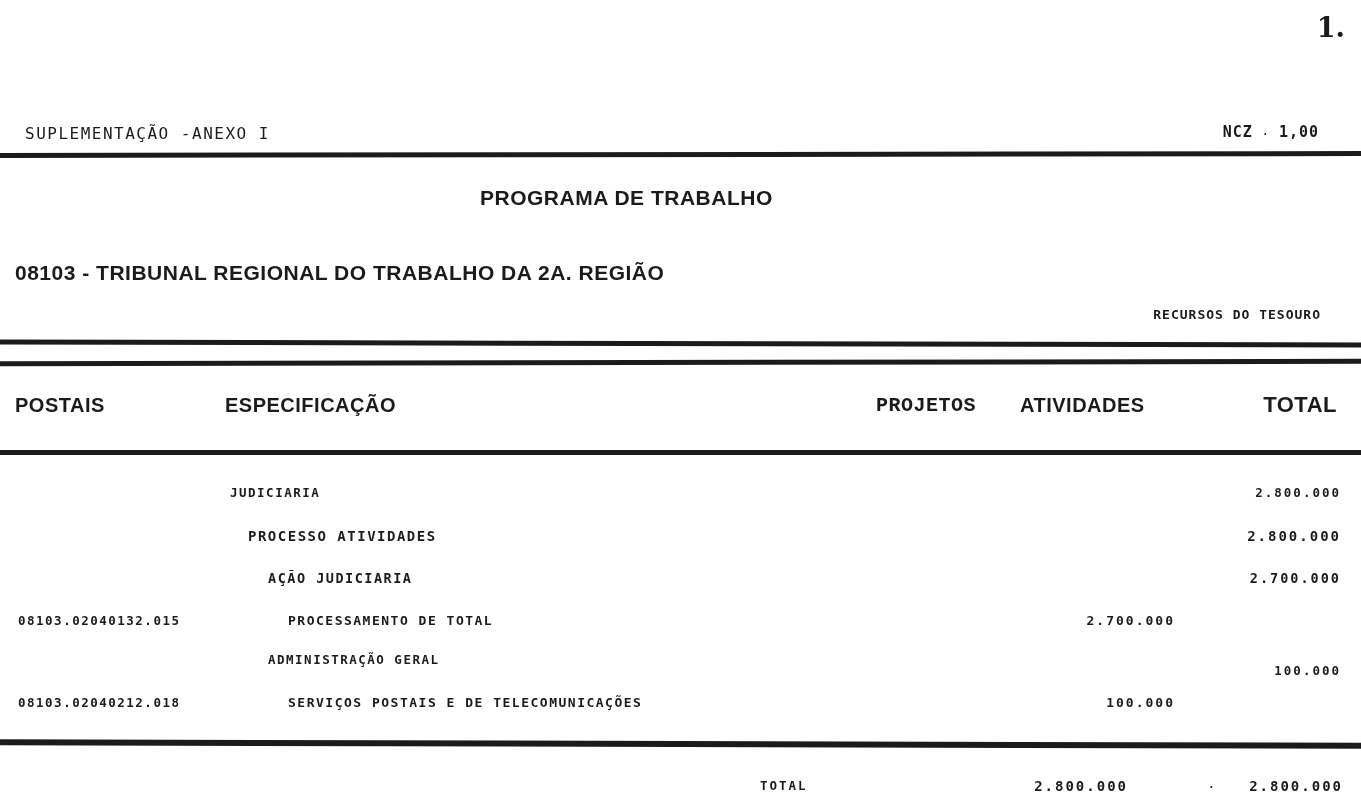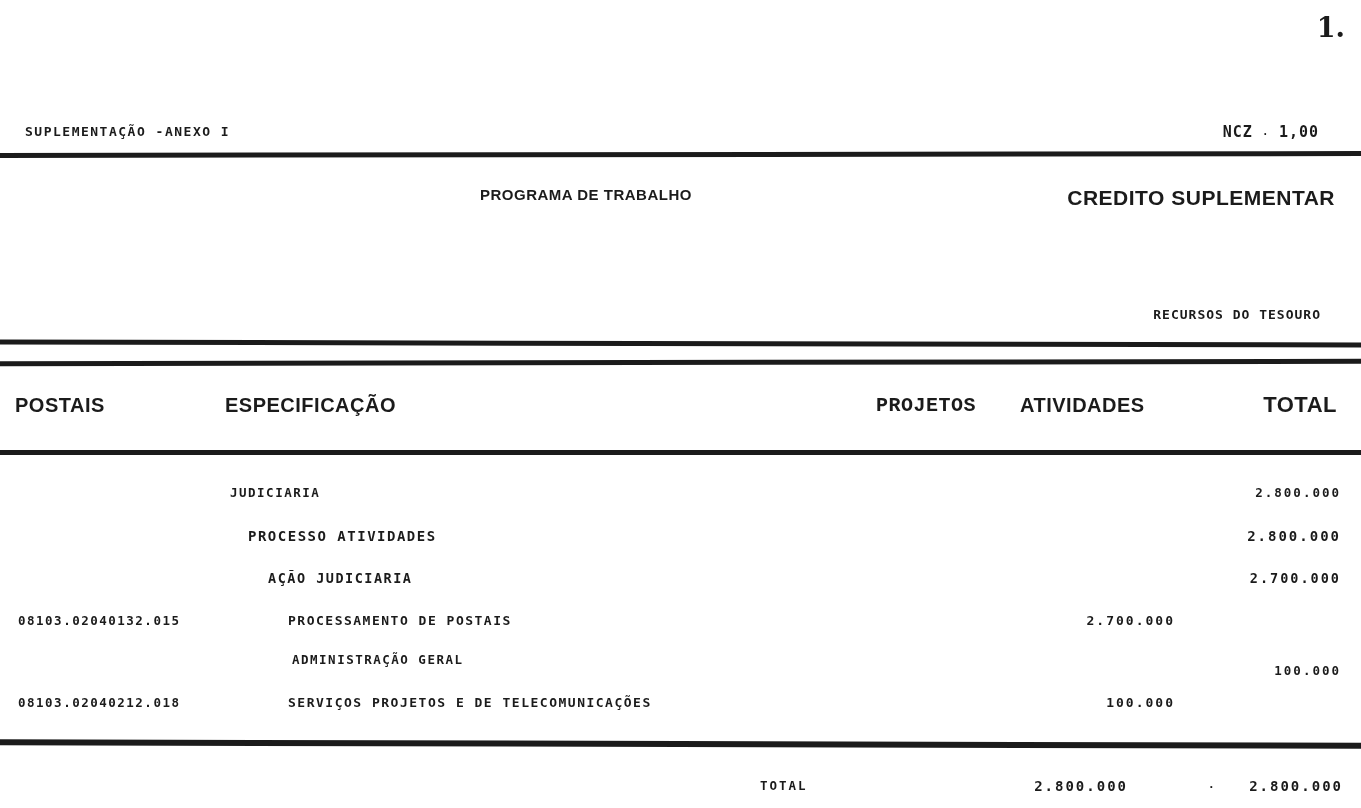--- a/index.html
+++ b/index.html
@@ -9,52 +9,52 @@
     background:#ffffff;
     color:#1b1b1b;
     font-family:"DejaVu Sans Mono", monospace;
     overflow:hidden;
   }
   .abs{position:absolute;white-space:nowrap;}
 
   .page-number{top:12px;right:16px;font-family:"DejaVu Serif", serif;font-size:27px;font-weight:bold;}
   .doc-title{top:62px;left:0;right:0;text-align:center;padding-left:55px;
              font-size:33px;font-weight:bold;letter-spacing:2px;}
-  .annex{top:124px;left:25px;font-size:13px;font-weight:bold;letter-spacing:1.5px;}
+  .annex{top:124px;left:25px;font-size:16px;font-weight:normal;letter-spacing:1.5px;}
   .currency{top:123px;right:42px;font-size:15px;font-weight:bold;letter-spacing:1px;margin-left:16px;}
   .currency .gap{display:inline-block;width:26px;text-align:center;font-size:10px;vertical-align:2px;}
 
   .rule{position:absolute;left:0;right:0;background:#1b1b1b;}
   .rule-top{top:152px;height:5px;transform:rotate(-0.08deg);}
   .rule-d1{top:341px;height:5px;transform:rotate(0.12deg);}
   .rule-d2{top:360px;height:5px;transform:rotate(-0.10deg);}
   .rule-h{top:450px;height:5px;}
   .rule-b{top:741px;height:6px;transform:rotate(0.15deg);}
 
   .sans{font-family:"Liberation Sans", sans-serif;}
-  .programa-header{top:186px;left:480px;font-size:15px;font-weight:bold;letter-spacing:0.5px;}
+  .programa-header{top:186px;left:480px;font-size:21px;font-weight:bold;letter-spacing:0.5px;}
   .credito-header{top:186px;right:26px;font-size:21px;font-weight:bold;letter-spacing:0.5px;}
   .org-line-1{top:229px;left:15px;font-size:21px;font-weight:bold;letter-spacing:0.5px;}
   .org-line-2{top:261px;left:15px;font-size:21px;font-weight:bold;letter-spacing:0.5px;}
   .resources{top:307px;right:40px;font-size:13px;font-weight:bold;letter-spacing:1px;}
 
   .col-head{top:394px;font-size:20px;font-weight:bold;letter-spacing:0.5px;}
   .h-codigo{left:15px;}
   .h-espec{left:225px;}
   .h-projetos{left:876px;font-family:Liberation Mono, monospace;}
   .h-atividades{left:1020px;}
   .h-total{right:24px;top:392px;font-size:22px;}
 
   .trow{position:absolute;left:0;right:0;height:22px;font-size:13px;font-weight:bold;}
   .trow span{position:absolute;white-space:nowrap;}
   .r0{top:485px;font-size:12.5px;}
   .r1{top:528px;font-size:14px;}
   .r2{top:570px;font-size:13.5px;}
   .r3{top:613px;}
-  .r4{top:652px;font-size:12.5px;margin-left:24px;}
+  .r4{top:652px;font-size:12.5px;}
   .r5{top:695px;}
   .code{left:18px;font-size:12.5px;letter-spacing:1.5px;}
   .espec{letter-spacing:1.5px;}
   .ind1{left:230px;}
   .ind2{left:248px;}
   .ind3{left:268px;}
   .ind4{left:288px;}
   .num{letter-spacing:2px;}
   .ativ{right:186px;}
   .total{right:20px;}
@@ -77,22 +77,22 @@
 
   <div class="abs annex">SUPLEMENTAÇÃO -ANEXO I</div>
 
   <div class="abs currency">
     <span>NCZ</span><span class="gap">.</span><span>1,00</span>
   </div>
 
   <div class="rule rule-top"></div>
 
   <div class="abs sans programa-header">PROGRAMA DE TRABALHO</div>
-  <div class="abs sans credito-header">CREDITO SUPLEMENTAR</div>
 
+  <div class="abs sans org-line-2">08103 - TRIBUNAL REGIONAL DO TRABALHO DA 2A. REGIÃO</div>
 
   <div class="abs resources">RECURSOS DO TESOURO</div>
 
   <div class="rule rule-d1"></div>
   <div class="rule rule-d2"></div>
 
   <div class="abs sans col-head h-codigo">POSTAIS</div>
   <div class="abs sans col-head h-espec">ESPECIFICAÇÃO</div>
   <div class="abs sans col-head h-projetos">PROJETOS</div>
   <div class="abs sans col-head h-atividades">ATIVIDADES</div>
@@ -110,32 +110,32 @@
     <span class="num total">2.800.000</span>
   </div>
 
   <div class="trow r2">
     <span class="espec ind3">AÇÃO JUDICIARIA</span>
     <span class="num total">2.700.000</span>
   </div>
 
   <div class="trow r3">
     <span class="code">08103.02040132.015</span>
-    <span class="espec ind4">PROCESSAMENTO DE POSTAIS</span>
+    <span class="espec ind4">PROCESSAMENTO DE TOTAL</span>
     <span class="num ativ">2.700.000</span>
   </div>
 
   <div class="trow r4">
     <span class="espec ind3">ADMINISTRAÇÃO GERAL</span>
     <span class="num total">100.000</span>
   </div>
 
   <div class="trow r5">
     <span class="code">08103.02040212.018</span>
-    <span class="espec ind4">SERVIÇOS PROJETOS E DE TELECOMUNICAÇÕES</span>
+    <span class="espec ind4">SERVIÇOS POSTAIS E DE TELECOMUNICAÇÕES</span>
     <span class="num ativ">100.000</span>
   </div>
 
   <div class="rule rule-b"></div>
 
   <div class="tfoot">
     <span class="label">TOTAL</span>
     <span class="num ativ">2.800.000</span>
     <span class="dot">.</span>
     <span class="num total">2.800.000</span>

